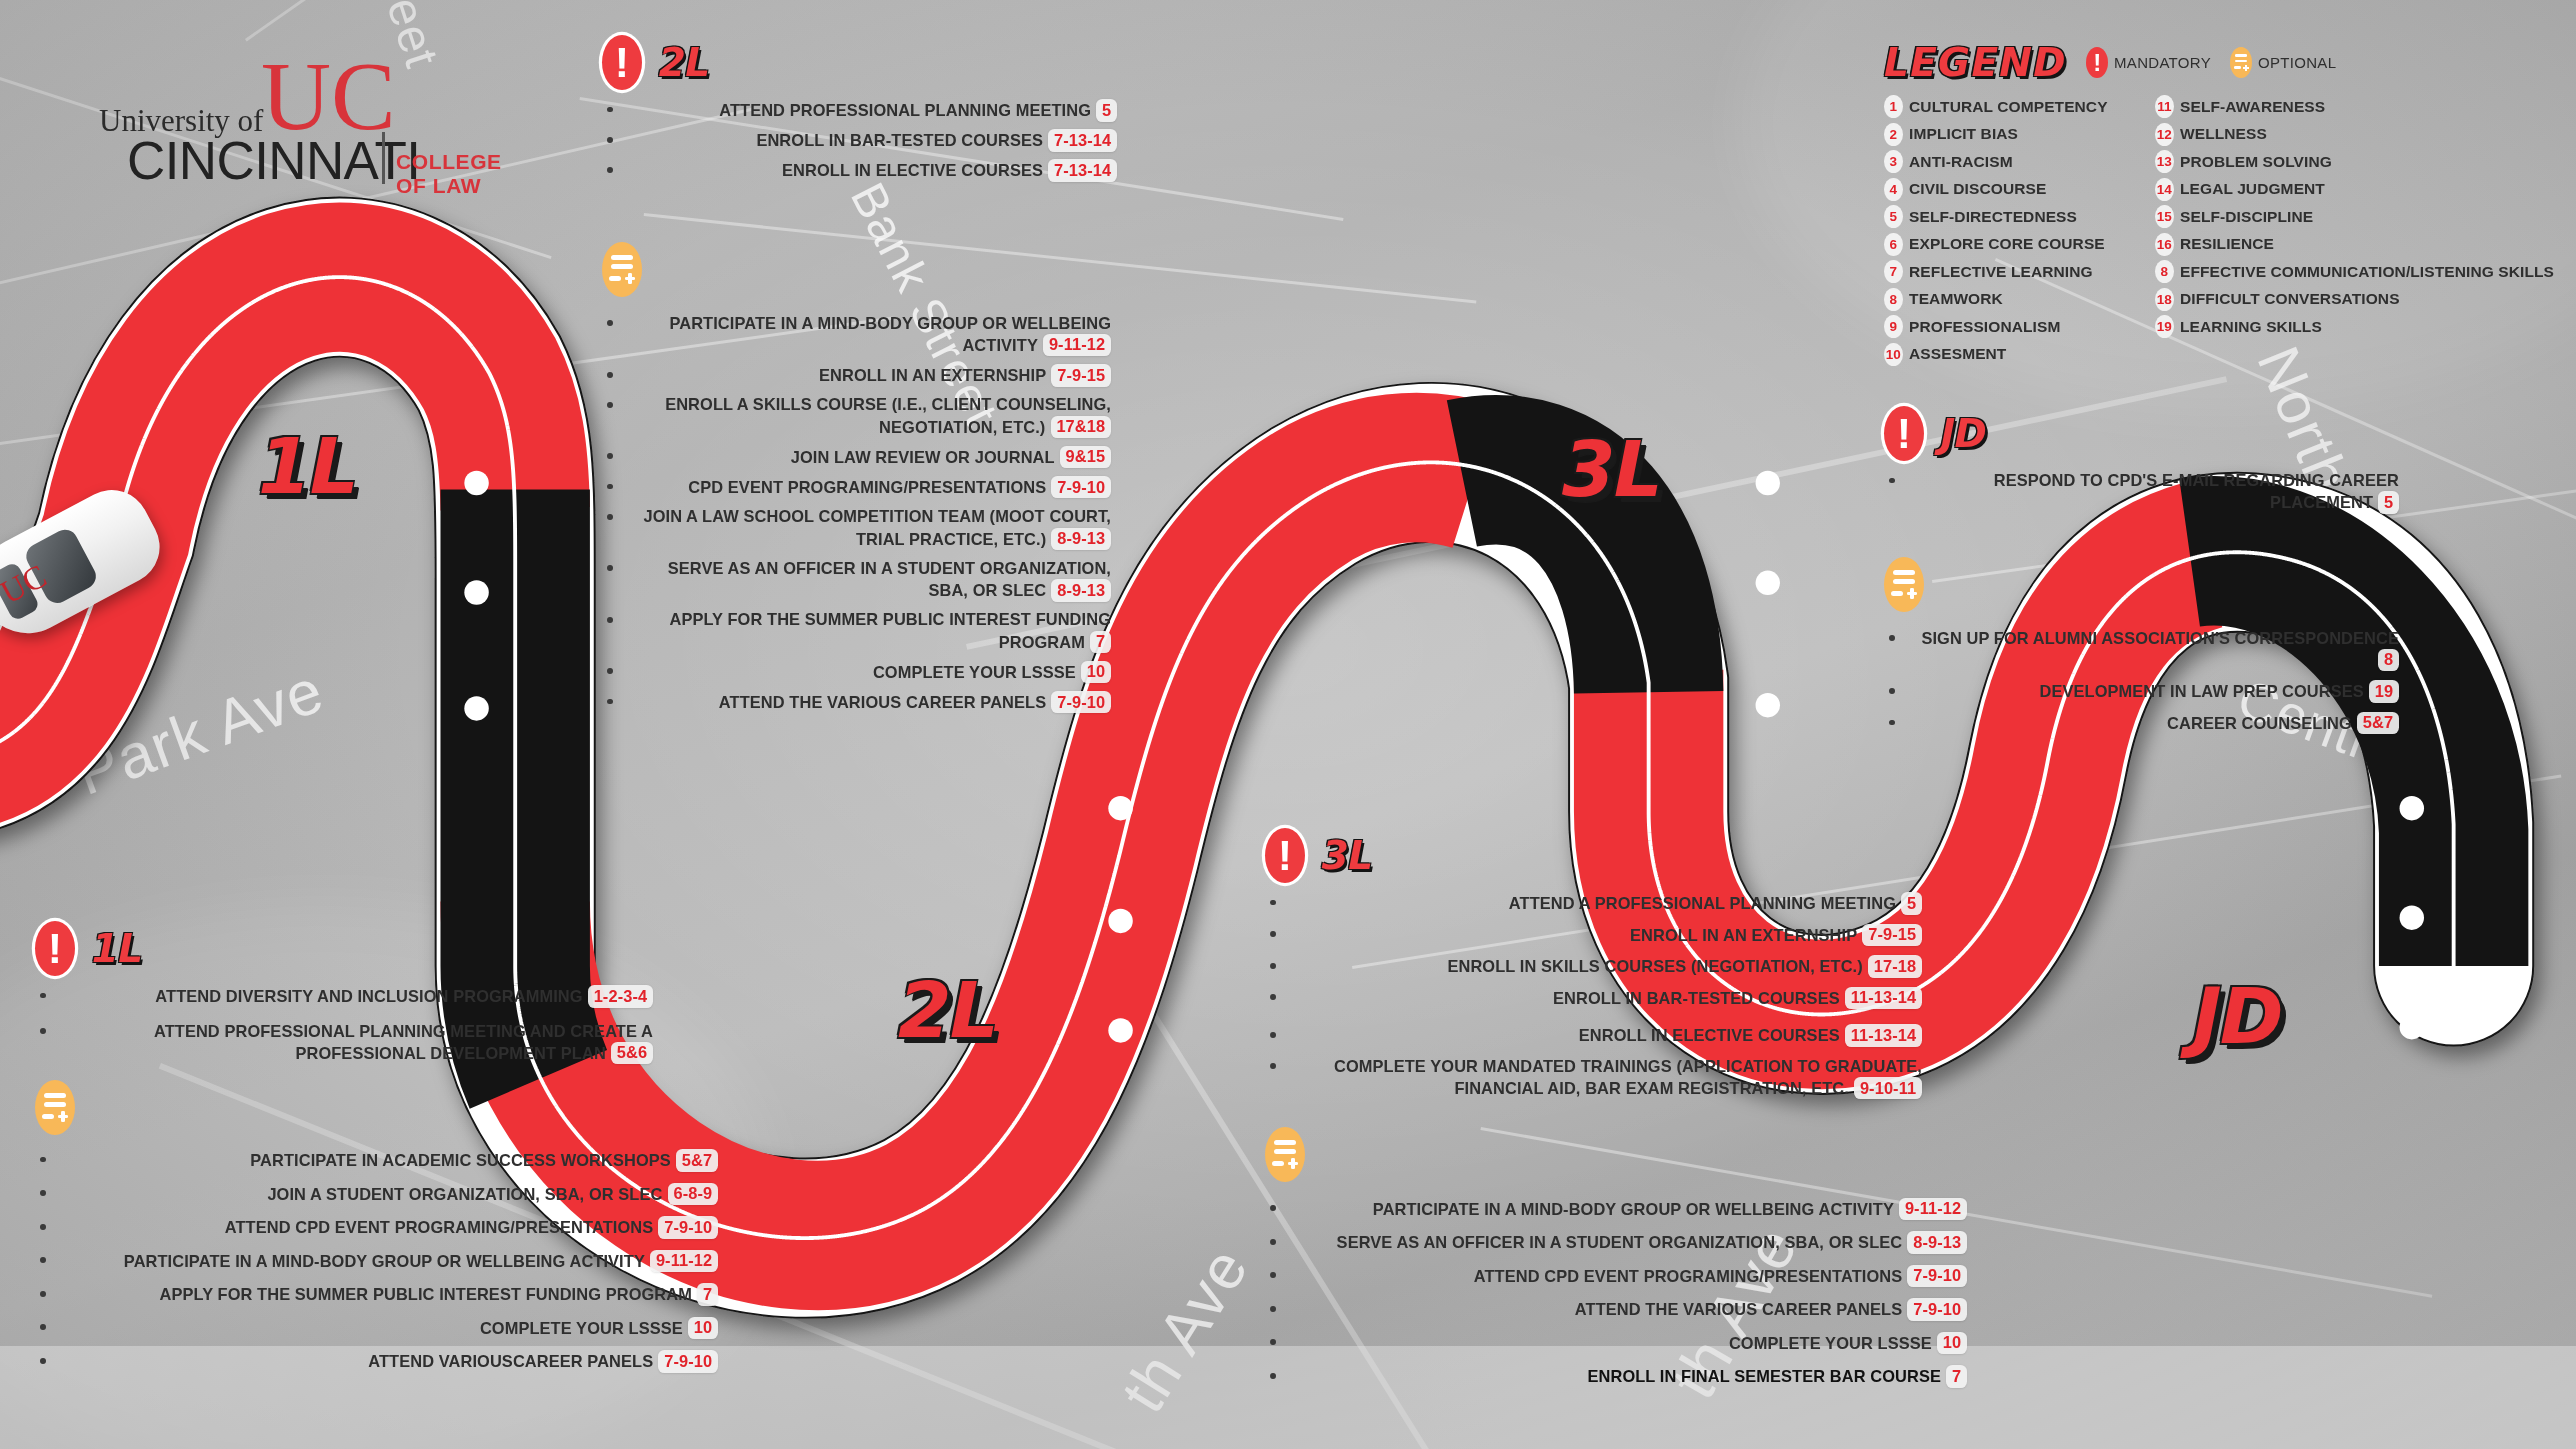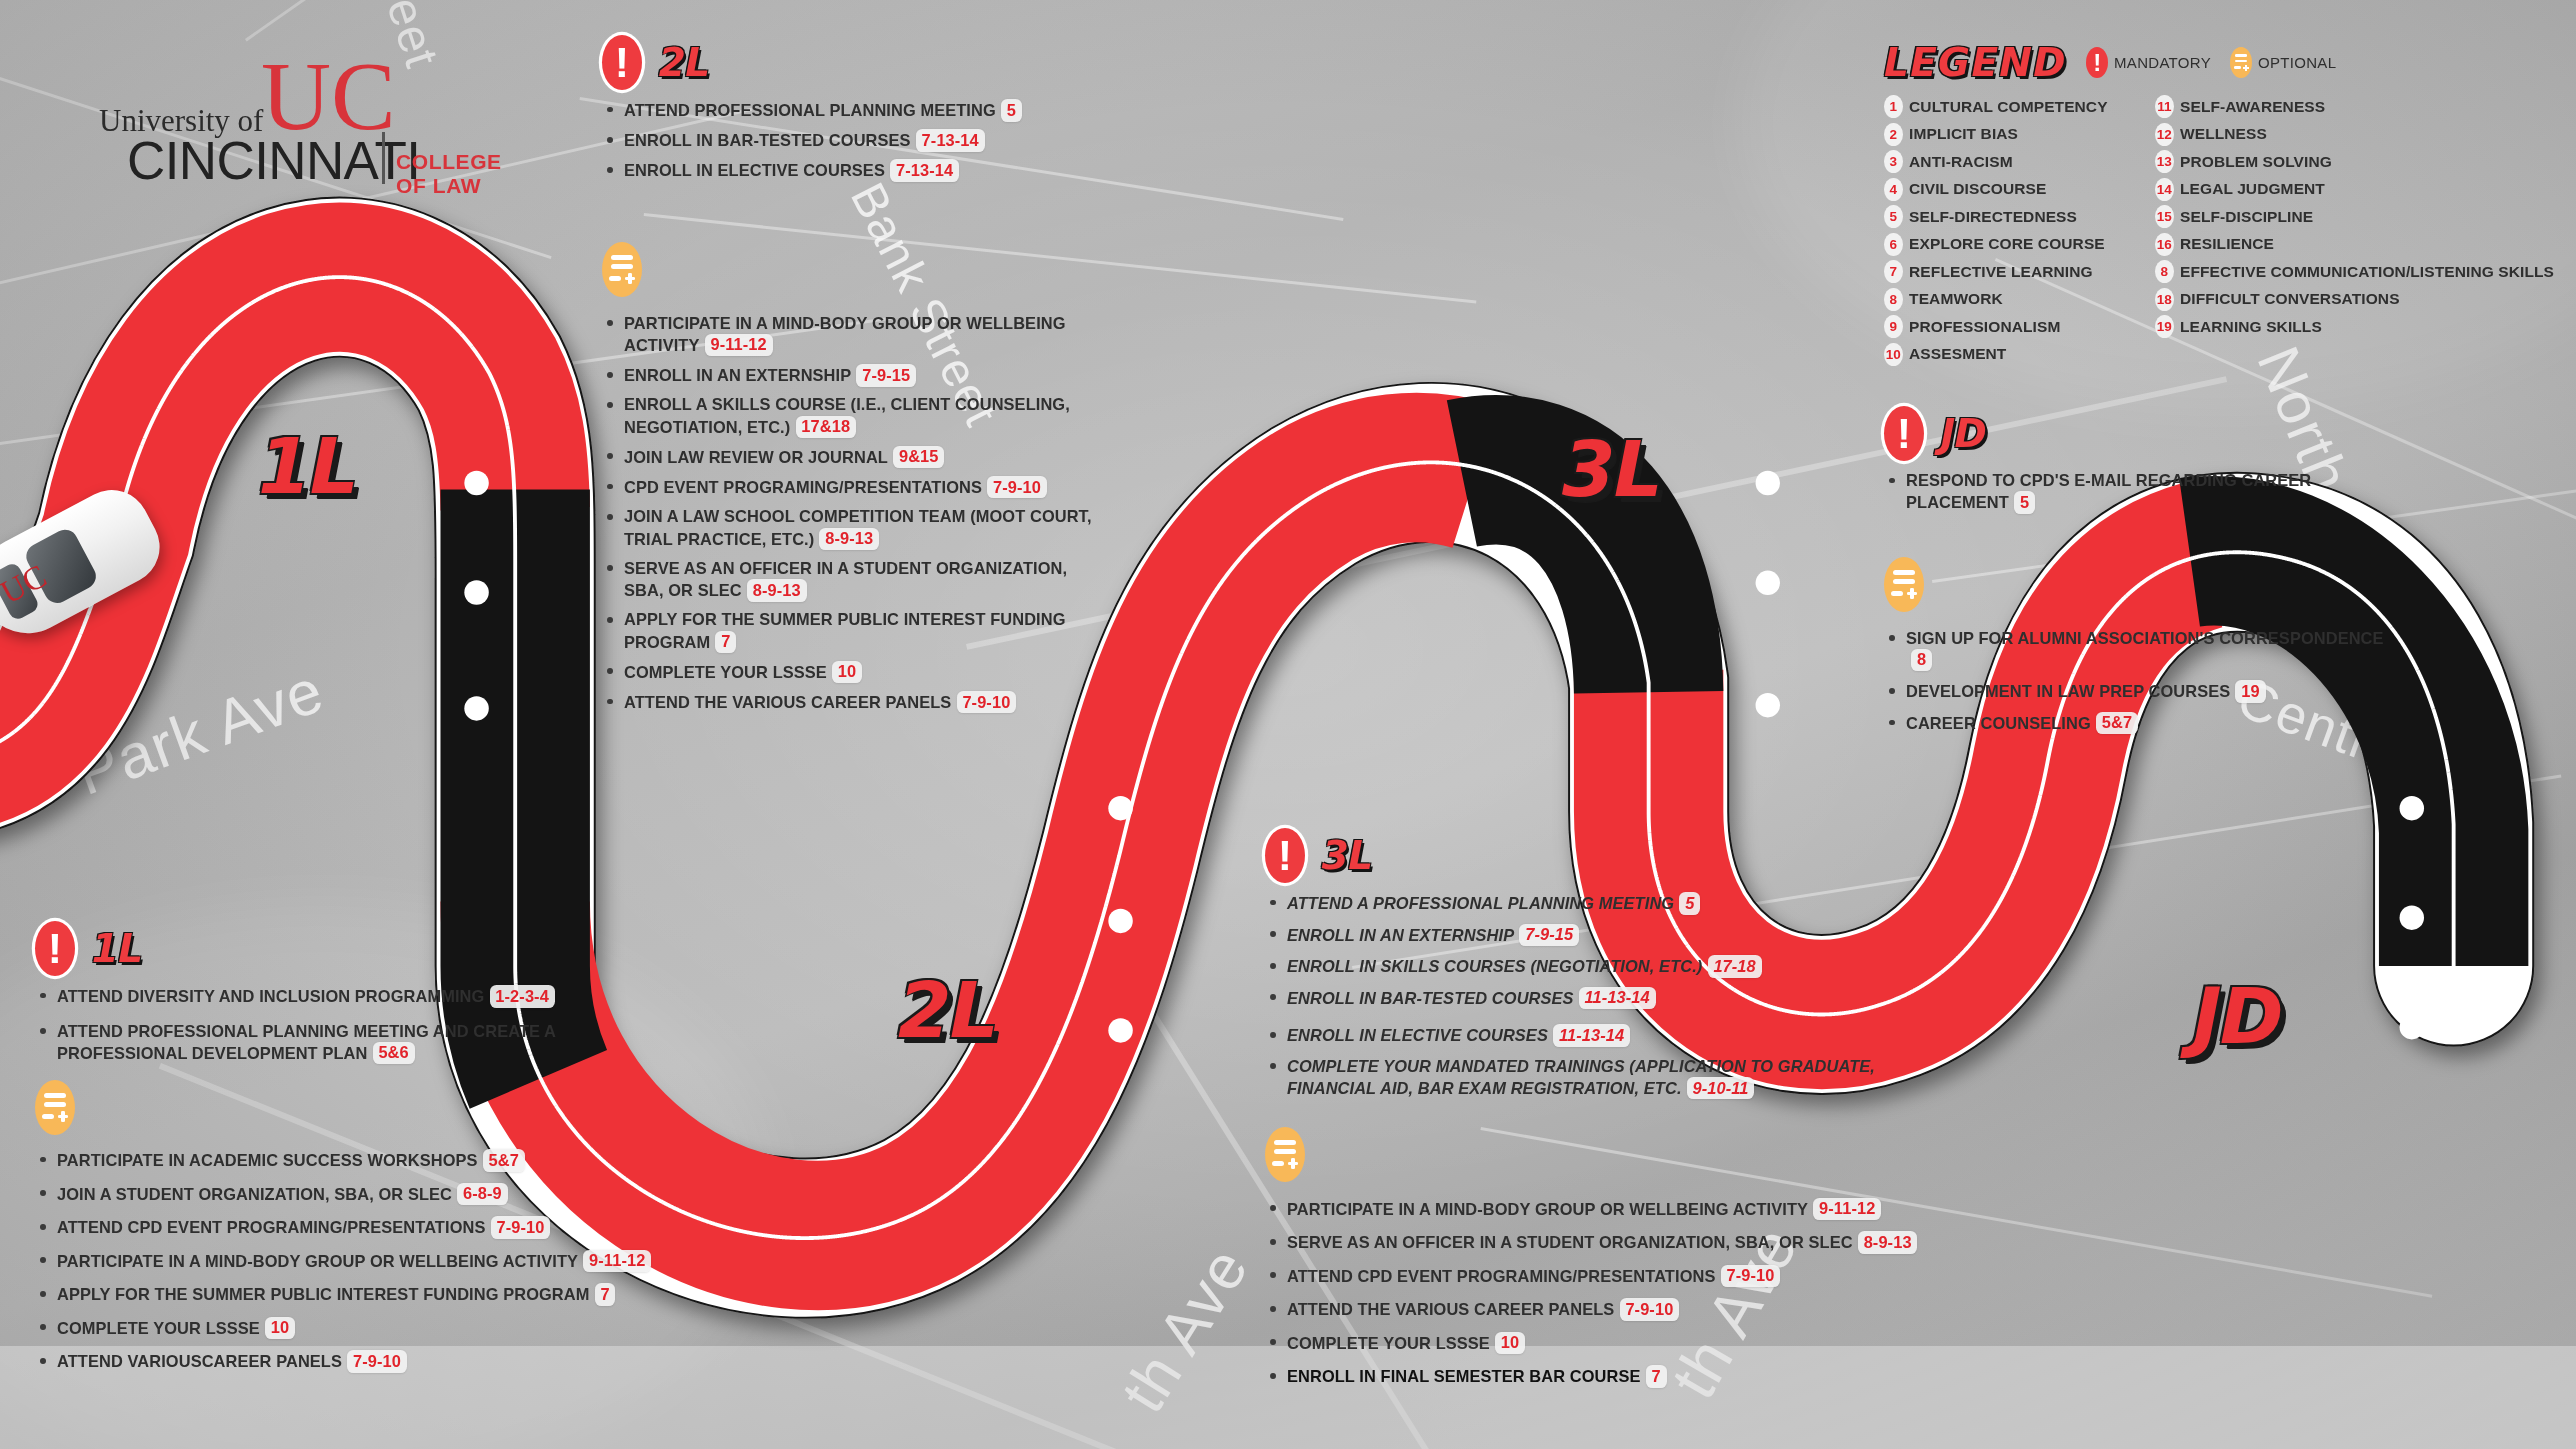--- a/index.html
+++ b/index.html
@@ -66,21 +66,21 @@
   .opt .plus:before{left:3.2px;top:0;width:3.9px;height:10.3px;}
   .opt .plus:after{left:0;top:3.2px;width:10.3px;height:3.9px;}
 
   .stagetag{font-size:39px;font-weight:700;font-style:italic;color:#ee3b3f;letter-spacing:-0.6px;
             font-family:"DejaVu Sans",sans-serif;
             text-shadow:2.6px 2.6px 0 #141414,-1.3px -1.3px 0 #141414,-1.3px 1.3px 0 #141414,1.3px -1.3px 0 #141414;}
 
   ul.items{list-style:none;margin:0;padding:0;}
   ul.items li{position:relative;padding-left:22px;margin:0 0 7.7px 0;
               font-size:16.4px;font-weight:700;color:#2f2f2f;line-height:1.30;
-              letter-spacing:0.1px;font-family:"Liberation Sans",sans-serif;}
+              letter-spacing:0.1px;font-family:"Liberation Sans",sans-serif;text-align:right;}
   ul.items li:before{content:"";position:absolute;left:5.2px;top:7.7px;width:5.8px;height:5.8px;border-radius:50%;background:#3a3a3a;}
   .num{display:inline-block;background:rgba(242,242,242,.92);color:#e2232b;font-weight:700;
        border-radius:6.4px;padding:0.6px 5.8px;margin-left:5.2px;white-space:nowrap;
        font-family:"Liberation Sans",sans-serif;box-shadow:0 0.6px 1.9px rgba(0,0,0,.10);}
 
   
   .legend{position:absolute;left:1884px;top:40px;width:670px;}
   .legendtop{display:flex;align-items:center;gap:19.3px;margin-bottom:10.3px;}
   .legendtitle{font-size:39px;font-weight:700;font-style:italic;color:#ee3b3f;letter-spacing:1.3px;
                font-family:"DejaVu Sans",sans-serif;
@@ -315,21 +315,21 @@
     </ul>
   </div>
 
   <div class="sec" style="left:1265px;top:828px;width:657px;">
     <div class="sechead">
       <div class="badge-icon mand">
           <div class="bang">!</div>
         </div>
       <div class="stagetag">3L</div>
     </div>
-    <ul class="items" style="margin-top:6.4px;font-style:italic;">
+    <ul class="items" style="margin-top:6.4px;">
       <li style="margin-bottom:9px;"><span>ATTEND A PROFESSIONAL PLANNING MEETING</span><span class="num">5</span></li>
       <li style="margin-bottom:9px;"><span>ENROLL IN AN EXTERNSHIP</span><span class="num">7-9-15</span></li>
       <li style="margin-bottom:9px;"><span>ENROLL IN SKILLS COURSES (NEGOTIATION, ETC.)</span><span class="num">17-18</span></li>
       <li style="margin-bottom:15px;"><span>ENROLL IN BAR-TESTED COURSES</span><span class="num">11-13-14</span></li>
       <li style="margin-bottom:9px;"><span>ENROLL IN ELECTIVE COURSES</span><span class="num">11-13-14</span></li>
       <li><span>COMPLETE YOUR MANDATED TRAININGS (APPLICATION TO GRADUATE, FINANCIAL AID, BAR EXAM REGISTRATION, ETC.</span><span class="num">9-10-11</span></li>
     </ul>
   </div>
 
   <div class="sec" style="left:1265px;top:1127px;width:702px;">

